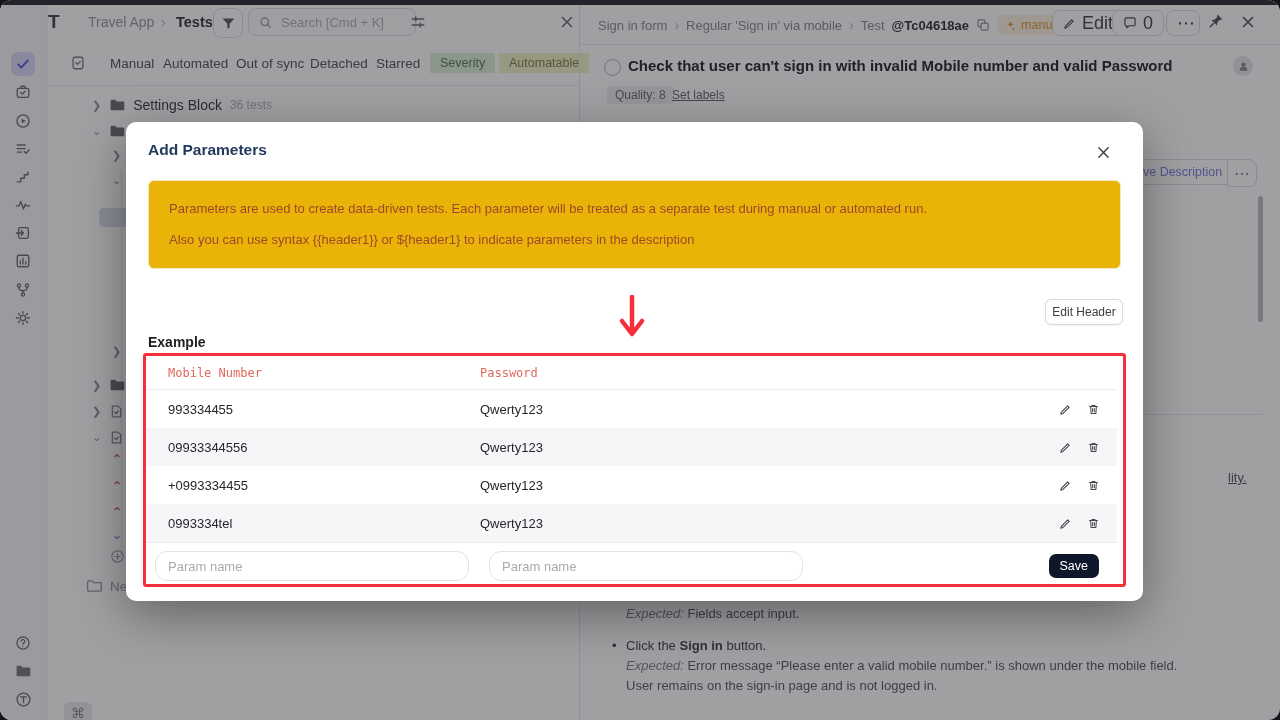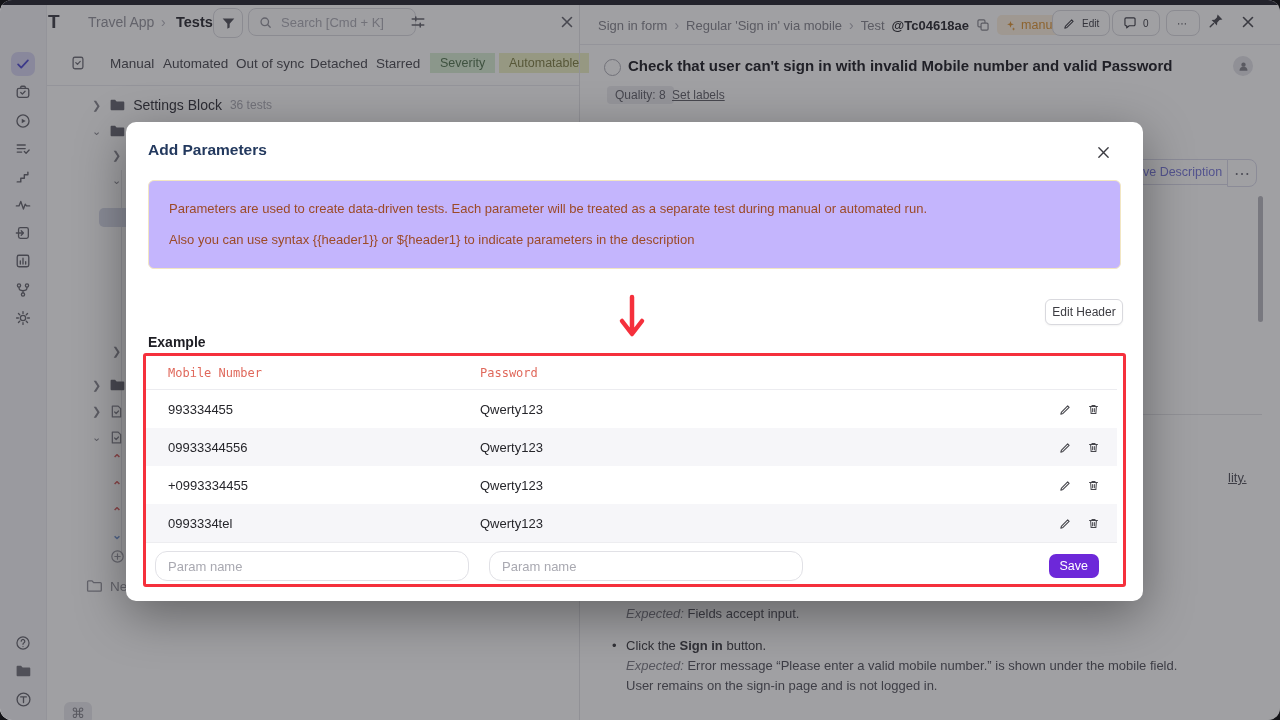--- a/index.html
+++ b/index.html
@@ -26,47 +26,47 @@
   .chip{font-size:12.5px;border-radius:0;padding:3px 10px;}
   
   .chev{color:#8e8e96;font-size:11px;}
   .treelabel{font-size:14px;color:#3f3f46;}
   .treecount{font-size:12px;color:#b2b2ba;}
   .guideline{position:absolute;width:1px;background:#e4e4e8;}
   
   .rp-border{position:absolute;top:5px;left:579px;width:1px;bottom:0;background:#e6e6ea;}
   .badge-gray{background:#ededf1;color:#6b6b73;font-size:12px;border-radius:4px;padding:2px 8px;}
   .linku{font-size:12px;color:#6b6b73;text-decoration:underline;}
-  .hdrbtn{display:flex;align-items:center;gap:6px;border:1px solid #dcdce2;border-radius:8px;background:#fff;color:#4a4a52;font-size:10px;padding:0 10px;height:24px;}
+  .hdrbtn{display:flex;align-items:center;gap:6px;border:1px solid #dcdce2;border-radius:8px;background:#fff;color:#4a4a52;font-size:18px;padding:0 10px;height:24px;}
   .steps{font-size:13px;color:#5c5c64;line-height:20px;}
   .steps i{color:#84848c;}
   
   .overlay{position:absolute;inset:0;background:rgba(18,18,24,.40);}
   .modal{position:absolute;left:126px;top:122px;width:1017px;height:479px;background:#fff;border-radius:10px;
     box-shadow:0 14px 50px rgba(0,0,0,.38);}
   .mtitle{font-size:15.5px;font-weight:bold;color:#23395e;}
-  .infobox{position:absolute;left:22px;top:58px;width:931px;padding:6px 20px;background:#c4b5fd;border:1px solid #f2e6c2;border-radius:6px;}
+  .infobox{position:absolute;left:22px;top:58px;width:931px;padding:6px 20px;background:#eab308;border:1px solid #f2e6c2;border-radius:6px;}
   .infobox p{margin:13px 0;font-size:13px;color:#9c4a28;line-height:18px;}
   .ghostbtn{position:absolute;display:flex;align-items:center;justify-content:center;border:1px solid #d9d9de;border-radius:6px;
     background:#fff;font-size:12px;color:#3c3c42;box-shadow:0 1px 2px rgba(0,0,0,.05);}
   .example{font-size:14px;font-weight:bold;color:#1d1d23;}
   .ann-rect{position:absolute;left:17px;top:231px;width:977px;height:228px;border:3px solid #f5303c;border-radius:3px;background:#fff;pointer-events:none;}
   .ptable{position:absolute;left:20px;top:234px;width:971px;}
   .thead{display:flex;align-items:center;height:33px;border-bottom:1px solid #ececf0;
     font-family:"DejaVu Sans Mono",monospace;font-size:12px;color:#e0695c;}
   .trow{display:flex;align-items:center;height:38px;font-size:13px;color:#26262b;}
   .trow.alt{background:#f6f6f9;}
   .c1{width:312px;padding-left:22px;}
   .c2{flex:1;}
   .rowicons{display:flex;gap:15px;padding-right:17px;color:#46464c;}
   .rowicons span{cursor:pointer;}
   .inprow{display:flex;align-items:center;height:46px;border-top:1px solid #ededf0;padding:0 9px;}
   .inprow input{width:288px;height:28px;border:1px solid #e1e1e6;border-radius:12px;padding:0 12px;font-size:13px;color:#44444a;outline:none;font-family:inherit;}
   .inprow input::placeholder{color:#a9a9b1;}
-  .savebtn{margin-left:auto;margin-right:9px;background:#6d28d9;color:#fff;font-size:12.5px;border:none;border-radius:7px;height:24px;padding:0 11px;cursor:pointer;font-family:inherit;}
+  .savebtn{margin-left:auto;margin-right:9px;background:#0f172a;color:#fff;font-size:12.5px;border:none;border-radius:7px;height:24px;padding:0 11px;cursor:pointer;font-family:inherit;}
 </style>
 </head>
 <body>
 
 <div class="screen">
   <div class="topedge"></div>
 
   <div class="abs" style="left:48px;top:11px;"><span class="logo">T</span></div>
   <div class="abs crumb-dim" style="left:88px;top:14px;">Travel App</div>
   <div class="abs crumb-sep" style="left:161px;top:14px;">›</div>

